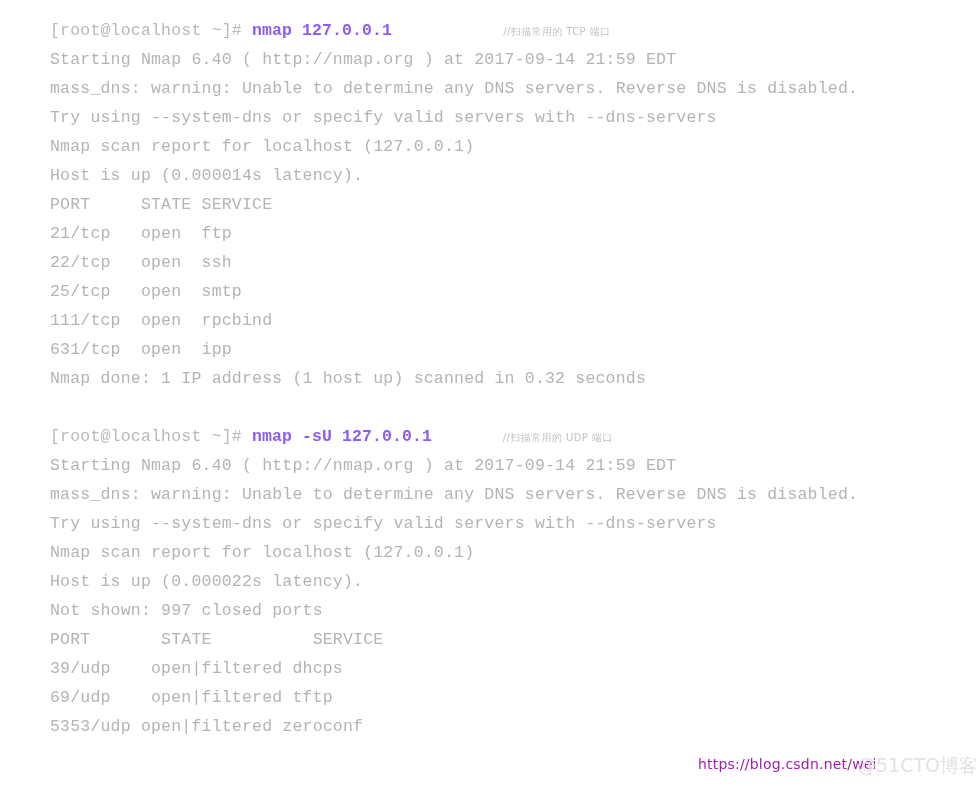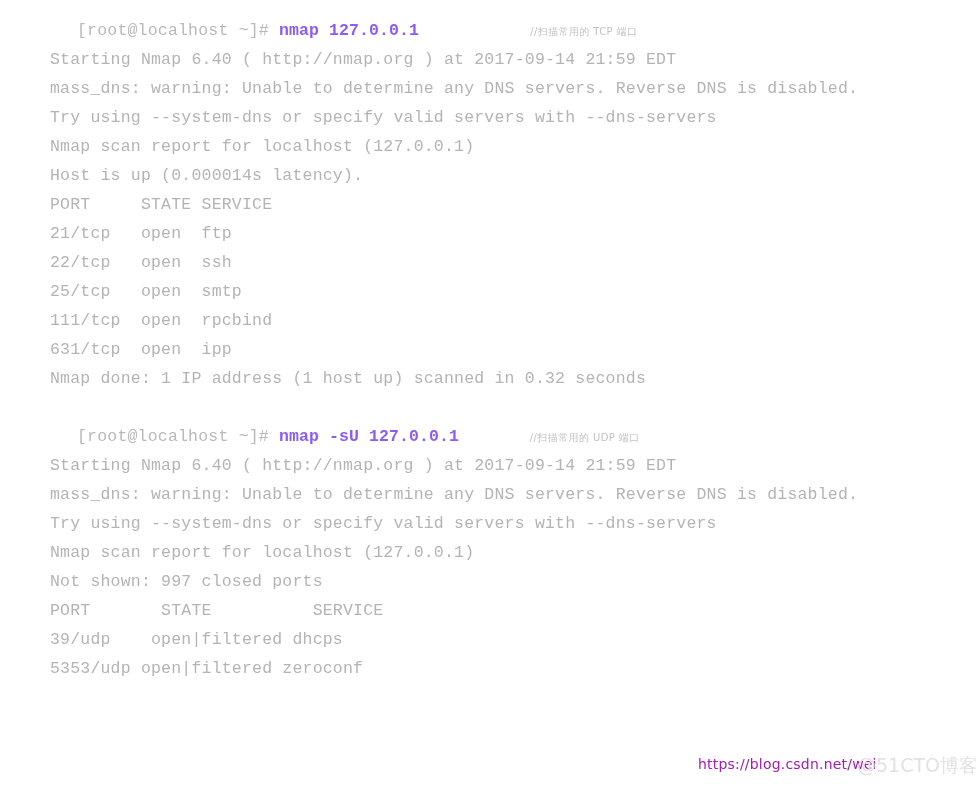--- a/index.html
+++ b/index.html
@@ -36,21 +36,20 @@
     font-family: "Liberation Mono", "DejaVu Sans Mono", monospace;
   }
 
   .line.blank {
     height: 29px;
   }
 
   
   .prompt {
     color: #b9b9b9;
-    margin-left: 27px;
   }
 
   
   .cmd {
     font-weight: bold;
     color: #8b5cf6;
     letter-spacing: 0.1px;
   }
 
   
@@ -99,20 +98,22 @@
     <div class="line">25/tcp   open  smtp</div>
     <div class="line">111/tcp  open  rpcbind</div>
     <div class="line">631/tcp  open  ipp</div>
     <div class="line">Nmap done: 1 IP address (1 host up) scanned in 0.32 seconds</div>
     <div class="line blank"></div>
     <div class="line"><span class="prompt">[root@localhost ~]# </span><span class="cmd">nmap -sU 127.0.0.1</span><span>       </span><span class="comment">//扫描常用的 UDP 端口</span></div>
     <div class="line">Starting Nmap 6.40 ( http://nmap.org ) at 2017-09-14 21:59 EDT</div>
     <div class="line">mass_dns: warning: Unable to determine any DNS servers. Reverse DNS is disabled.</div>
     <div class="line">Try using --system-dns or specify valid servers with --dns-servers</div>
     <div class="line">Nmap scan report for localhost (127.0.0.1)</div>
+    <div class="line">Host is up (0.000022s latency).</div>
     <div class="line">Not shown: 997 closed ports</div>
     <div class="line">PORT       STATE          SERVICE</div>
     <div class="line">39/udp    open|filtered dhcps</div>
+    <div class="line">69/udp    open|filtered tftp</div>
     <div class="line">5353/udp open|filtered zeroconf</div>
   </div>
 
 <div id="watermark-csdn">https://blog.csdn.net/wei</div>
 <div id="watermark-51cto">@51CTO博客</div>
 
 </body></html>

